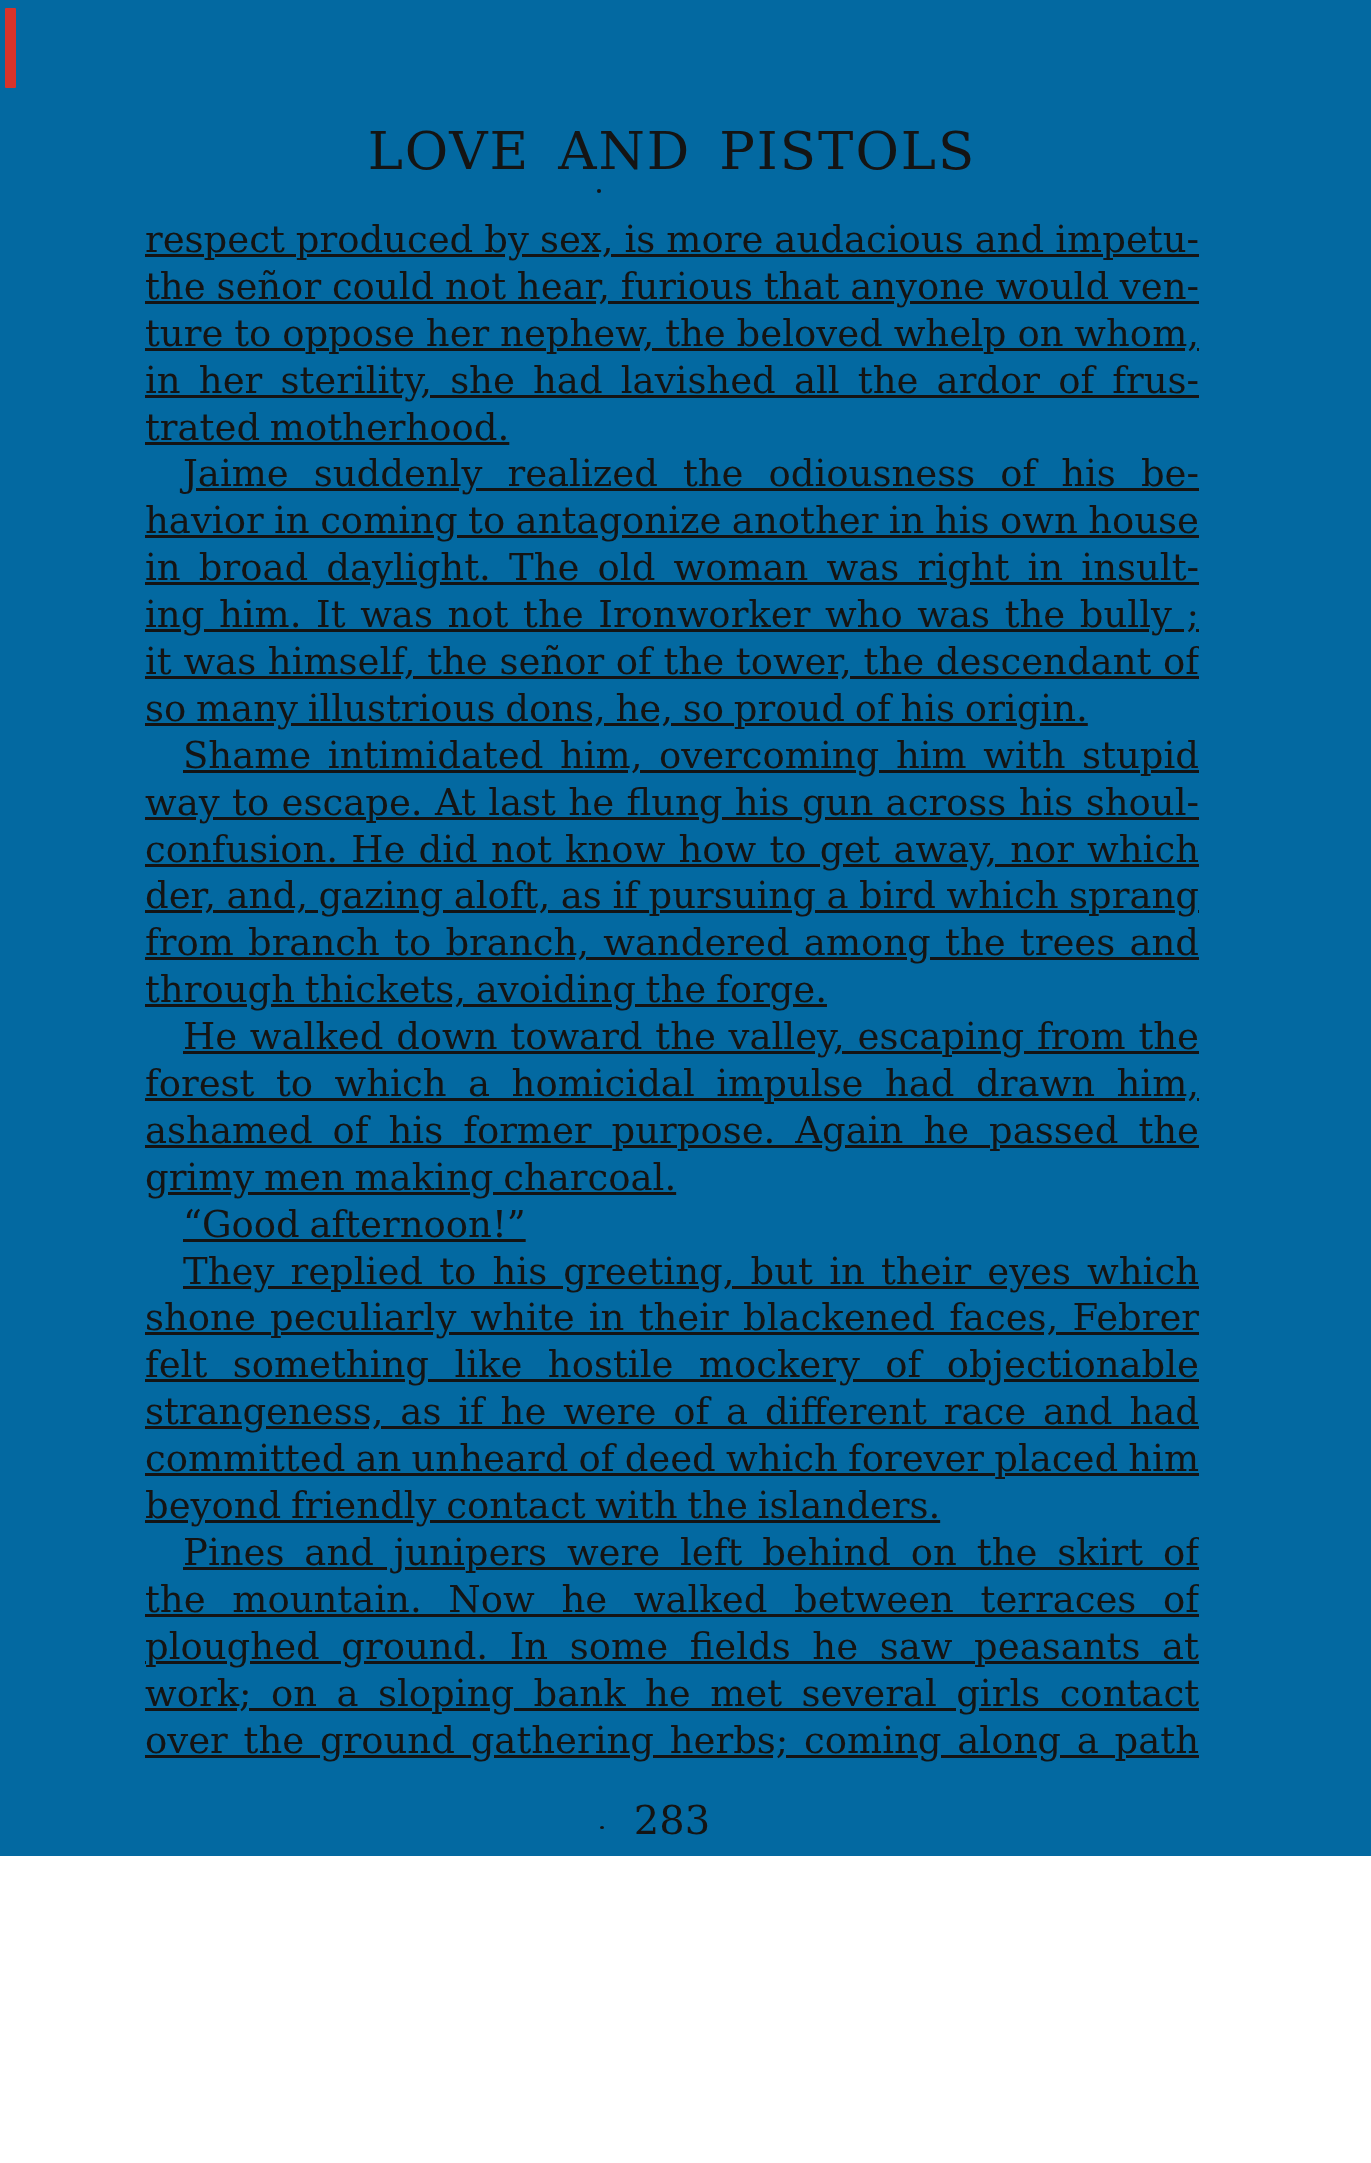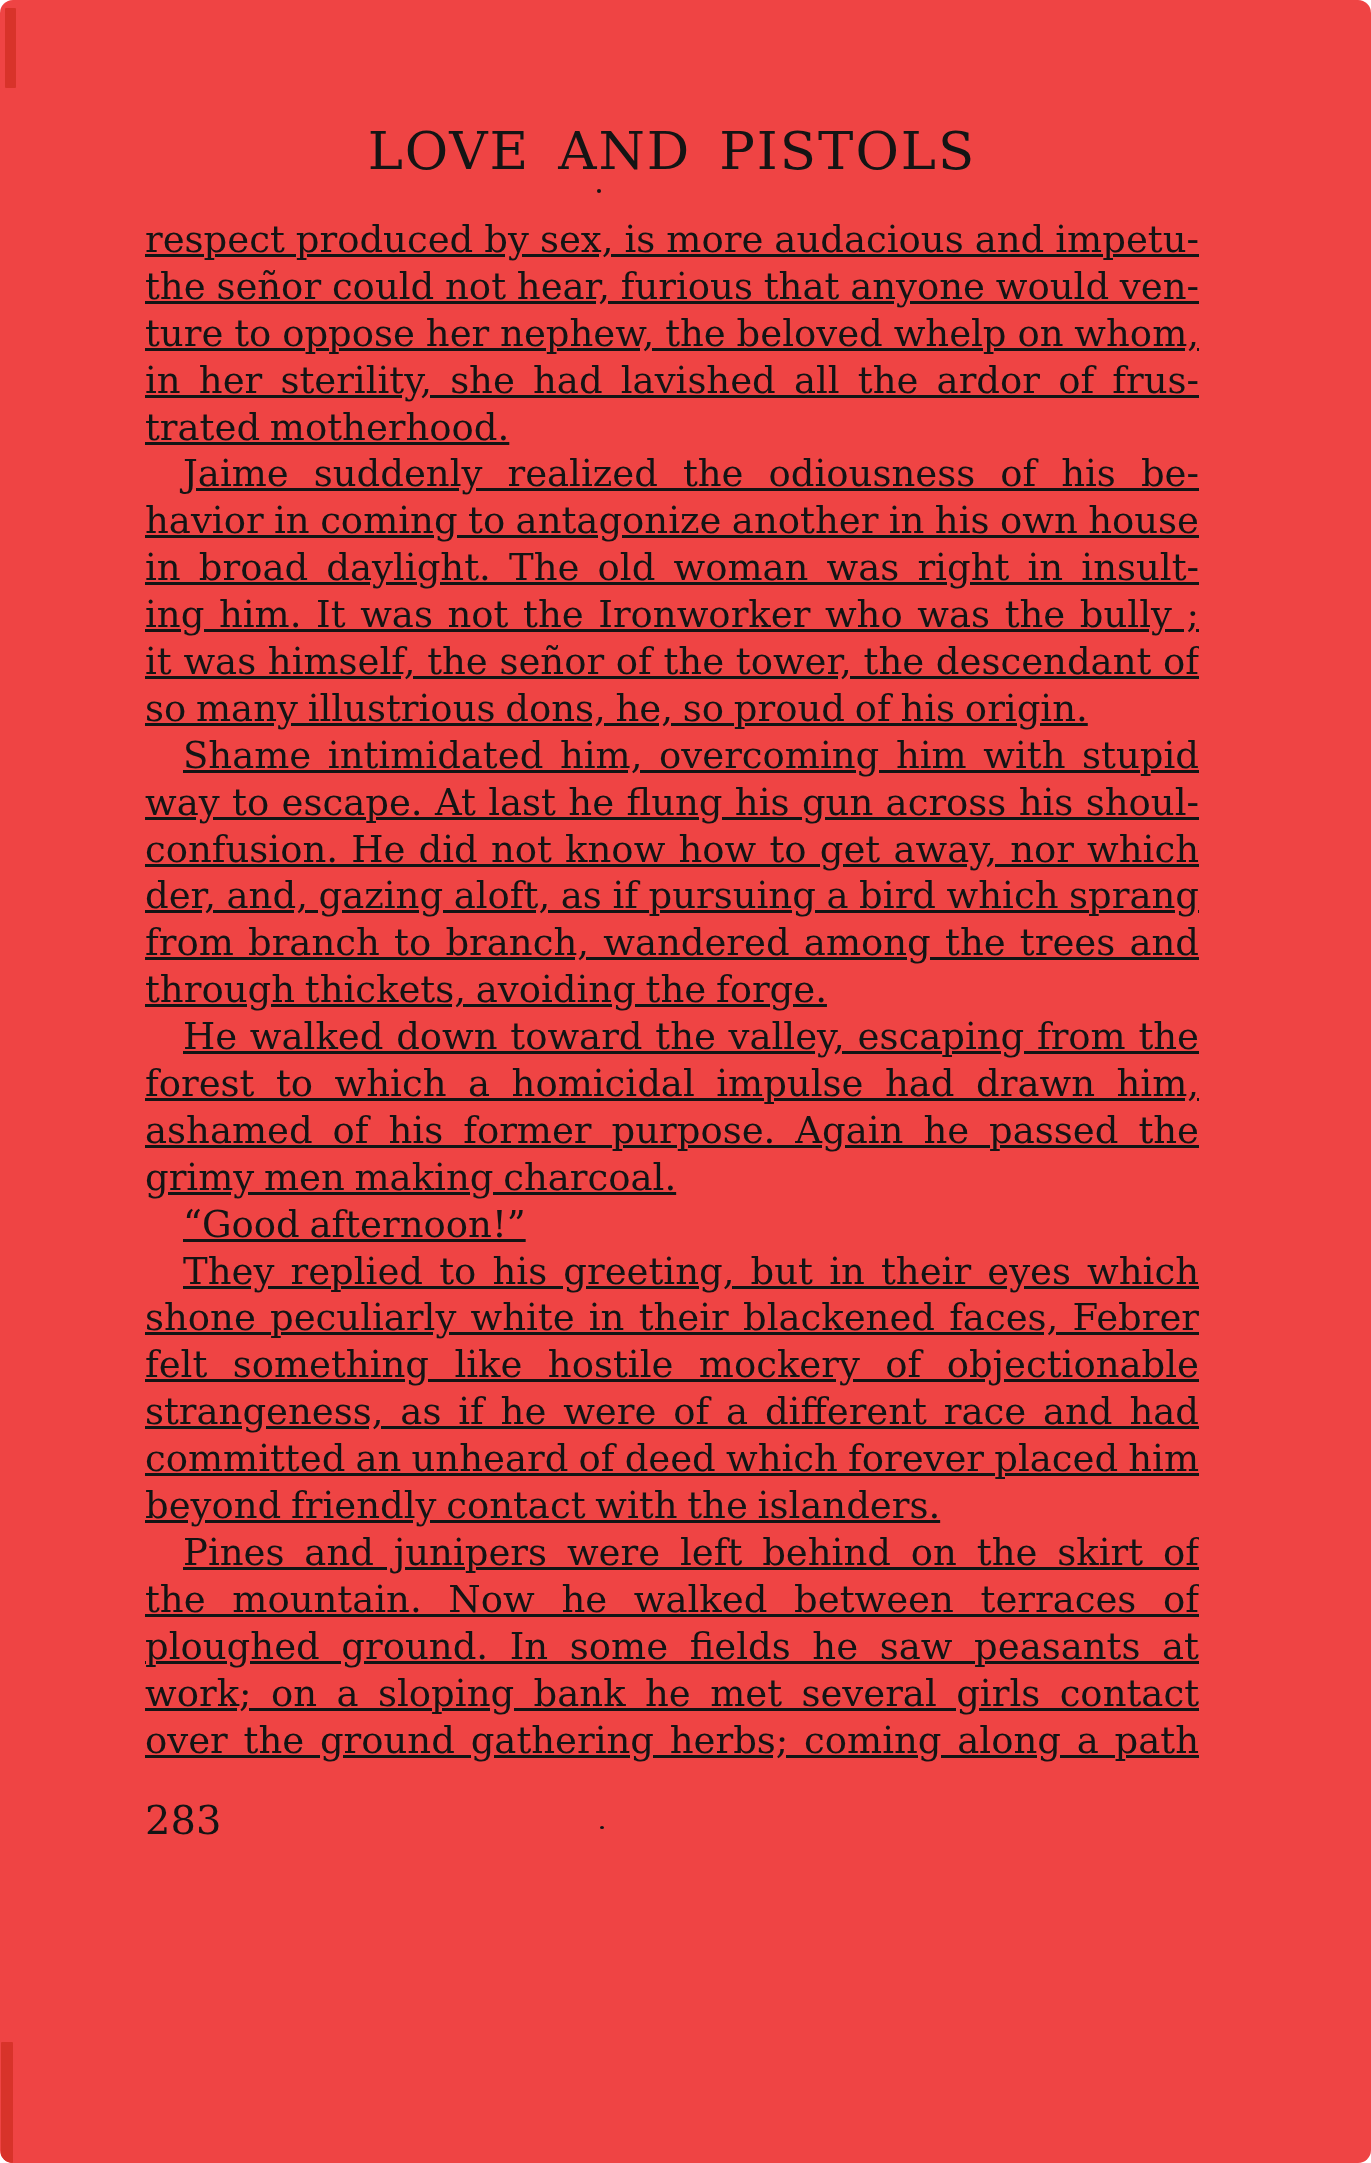--- a/index.html
+++ b/index.html
@@ -1,23 +1,22 @@
 <!DOCTYPE html>
 <html><head>
 <meta charset="utf-8">
 <style>
   html,body{margin:0;padding:0;background:#ffffff;}
   .page{
     position:relative;
-    width:1371px;height:2163px;
-    background:#ef4444;
+    width:1371px;height:1856px;
+    background:#0369a1;
     overflow:hidden;
     font-family:"DejaVu Serif", serif;
     color:#141414;
-    border-radius:13px;
   }
   .title{
     position:absolute;
     left:145px;top:122px;width:1054px;
     text-align:center;
     font-size:53px;
     line-height:1.1;
     letter-spacing:2px;
     word-spacing:9px;
     white-space:nowrap;
@@ -32,20 +31,21 @@
     line-height:46.9px;
     word-spacing:-2px;
     overflow:hidden;
   }
   .line.j{ text-align:justify; text-align-last:justify;text-decoration:underline; }
   .line.l{ text-align:left;text-decoration:underline; }
   .line.ind{ padding-left:38px; }
   .pagenum{
     position:absolute;
     left:145px;top:1797px;width:1054px;
+    text-align:center;
     font-size:40px;
     line-height:46.9px;
   }
   .artifact{ position:absolute; }
   .artifact.red-mark{ border-radius:1px; }
   .artifact.speck{ border-radius:50%; }
 </style>
 </head>
 <body>
 

